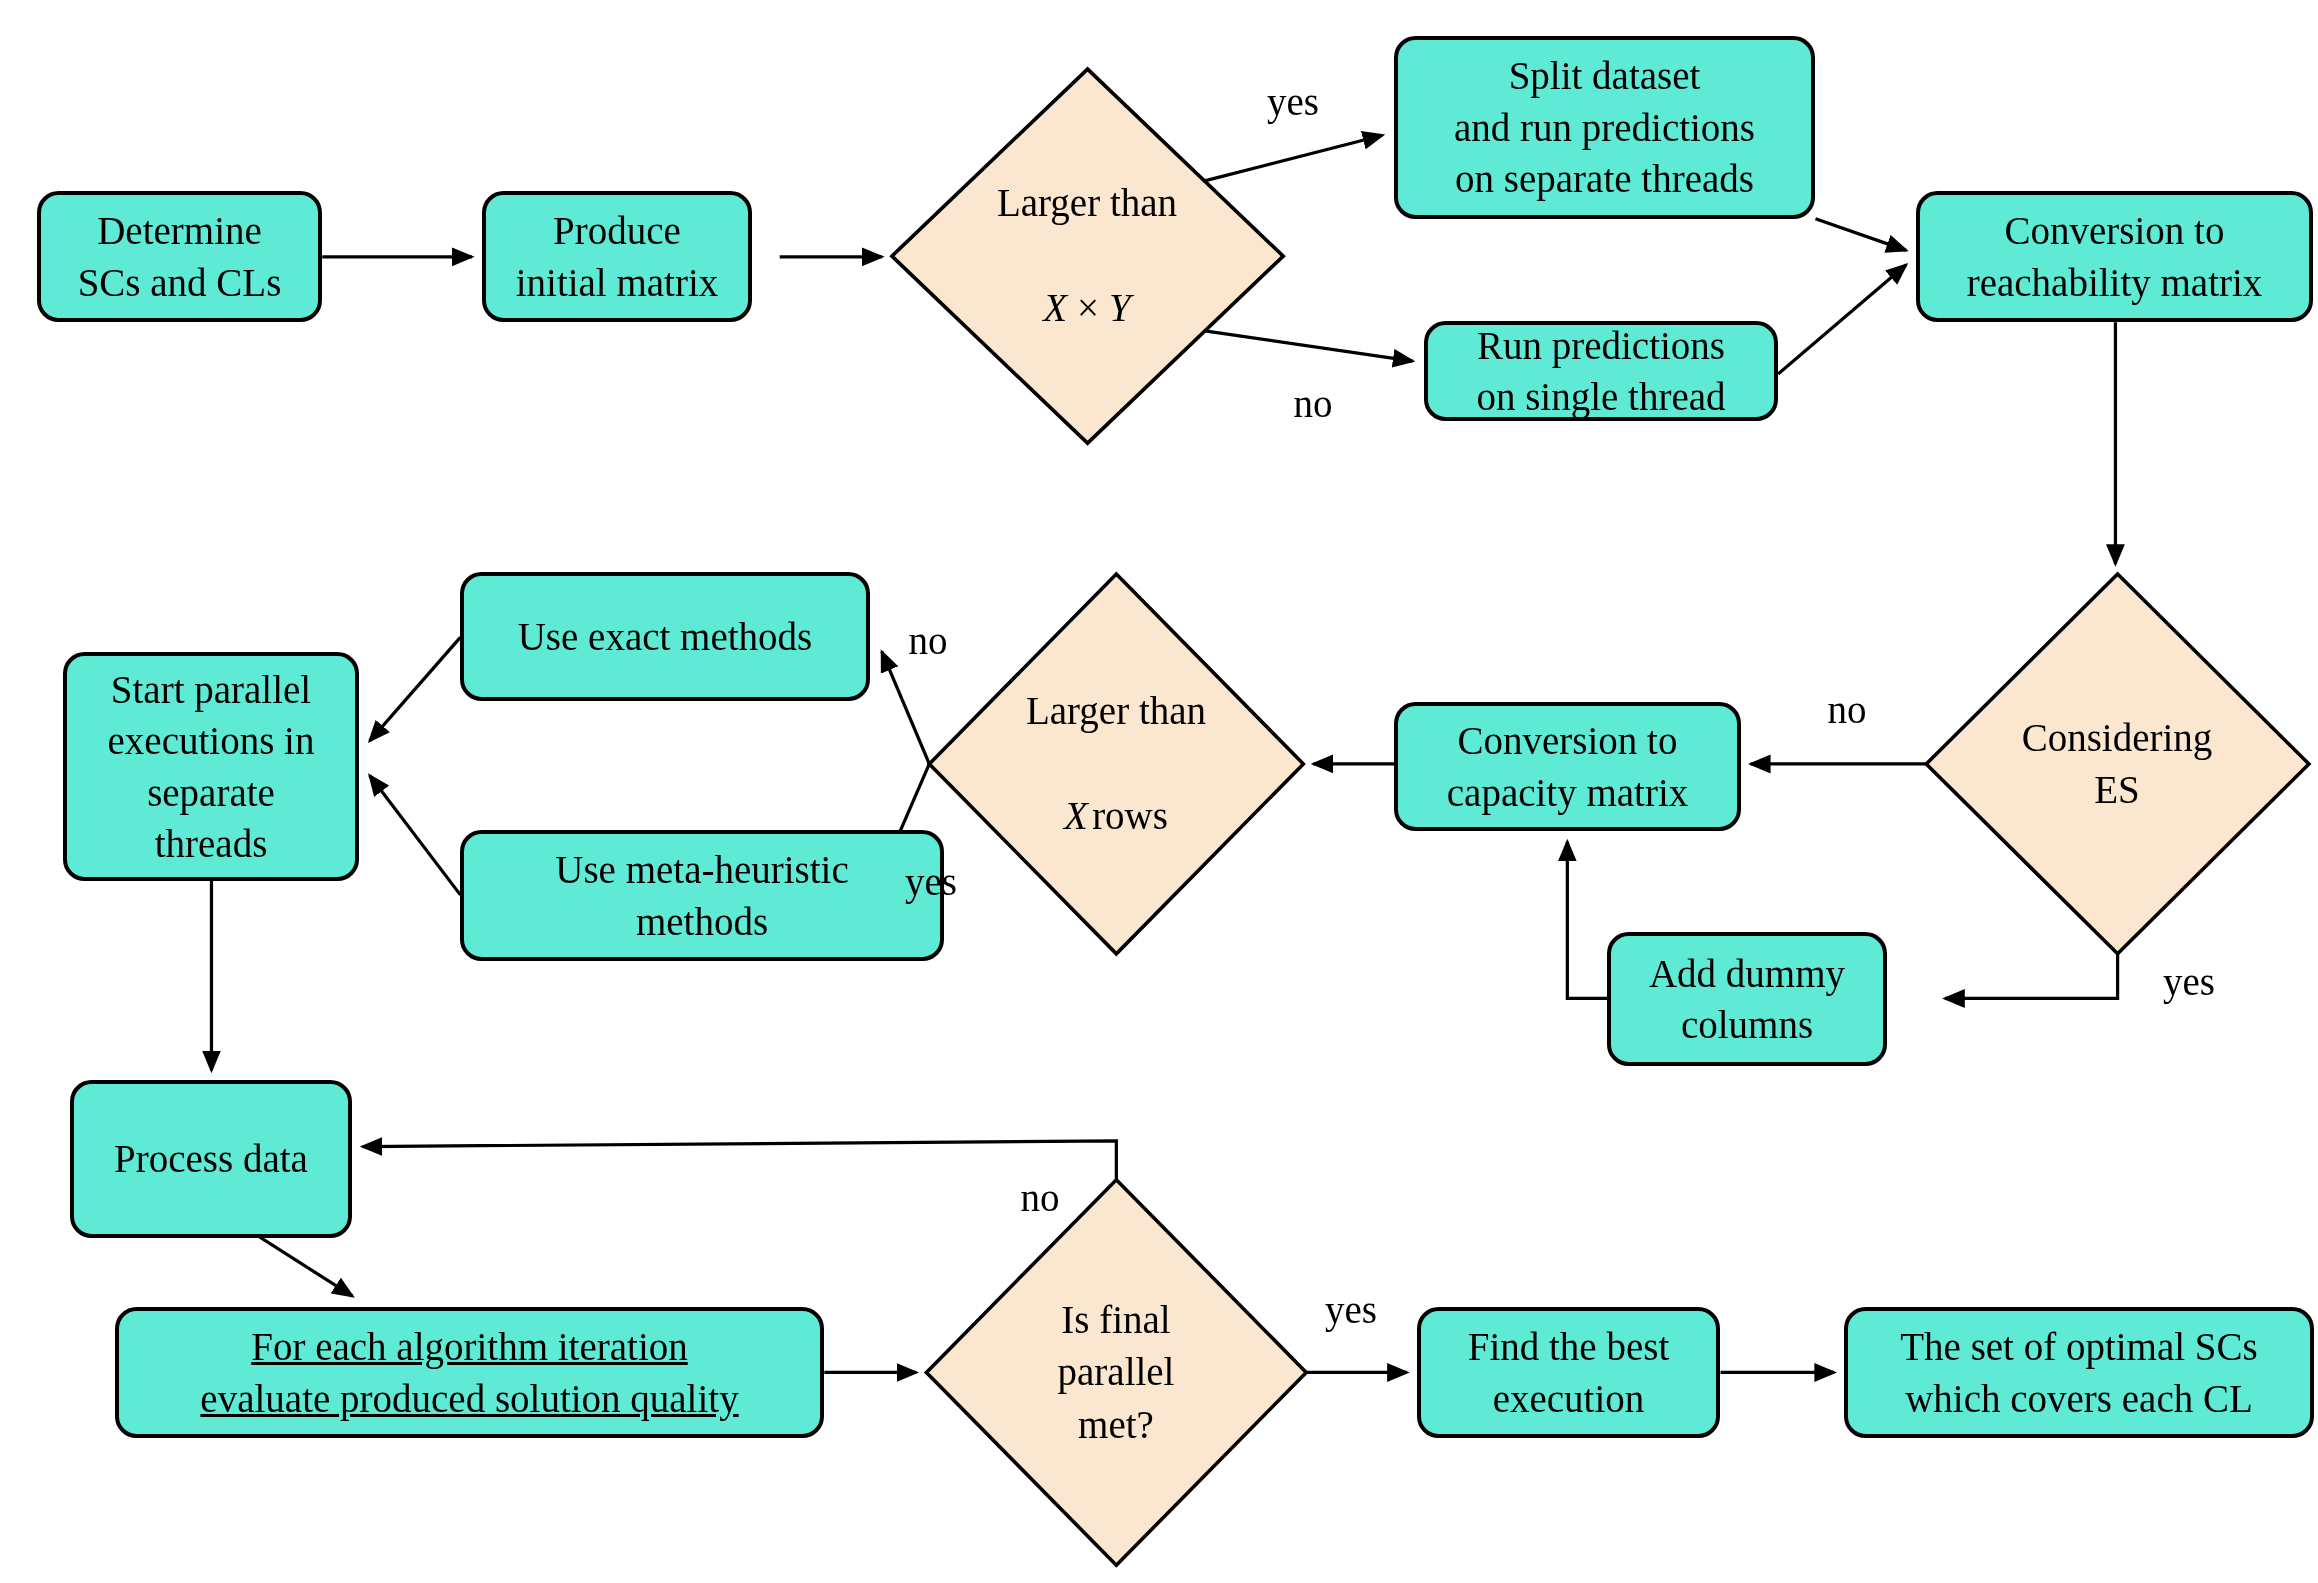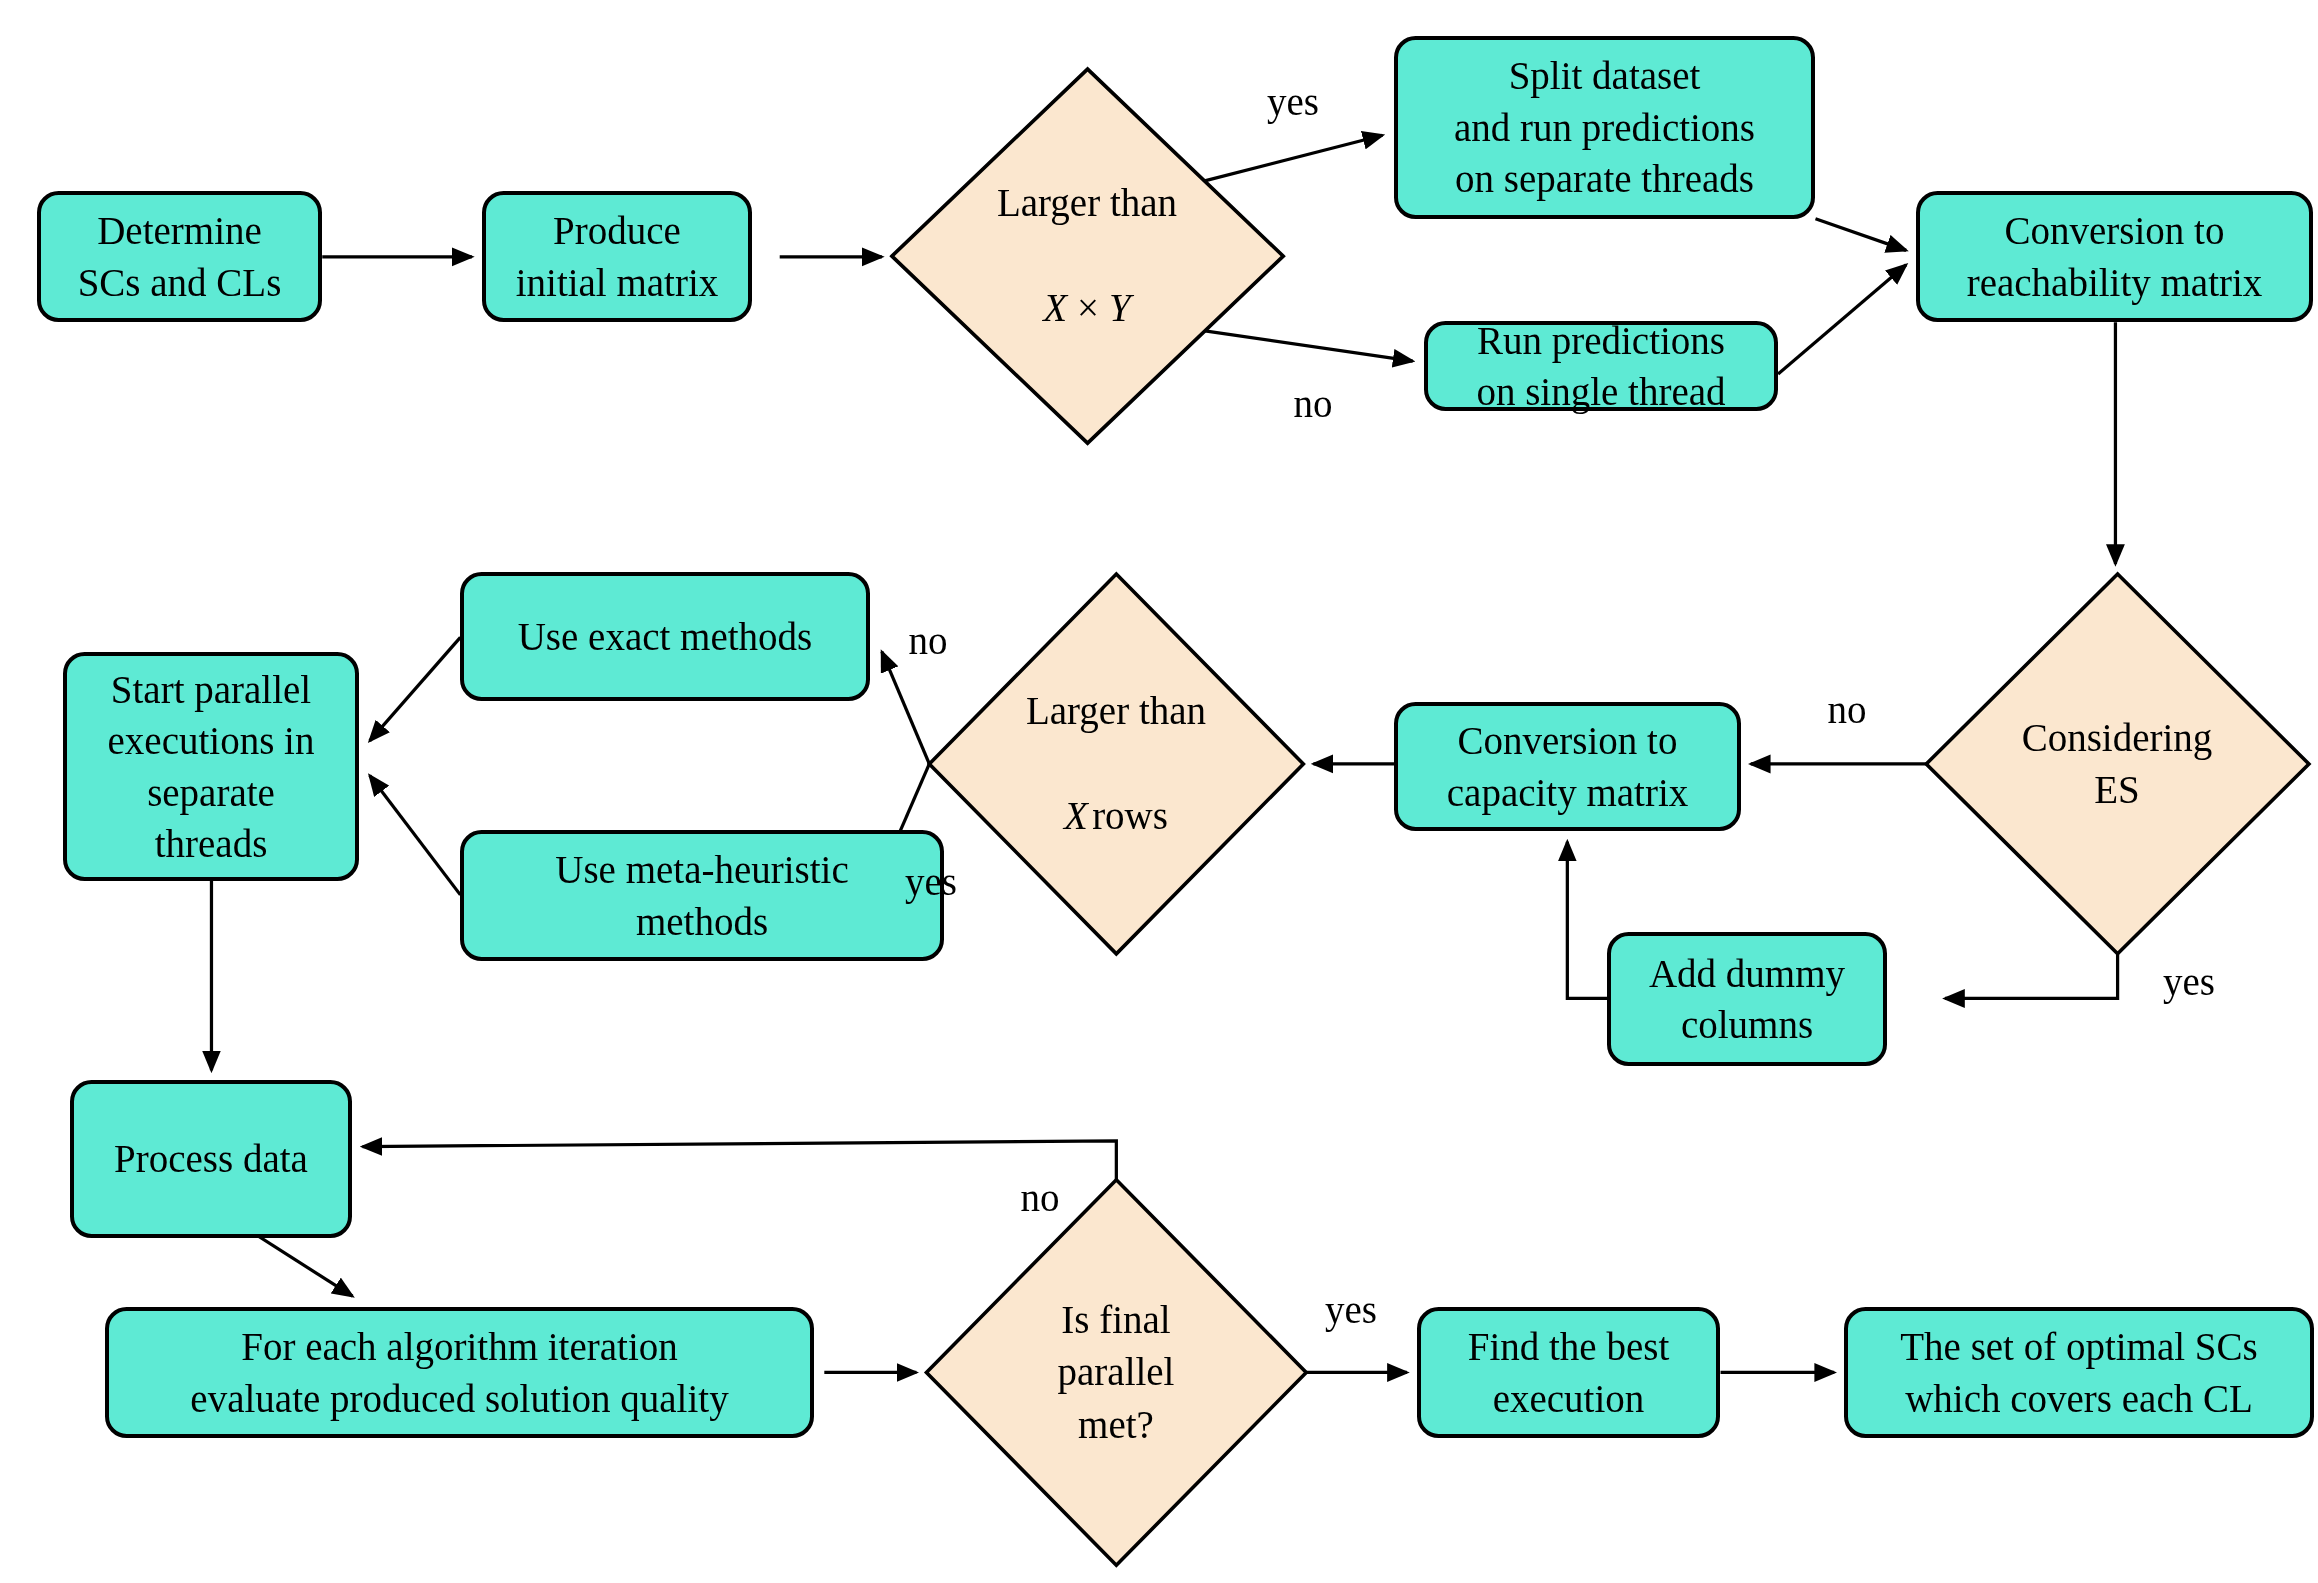--- a/index.html
+++ b/index.html
@@ -95,21 +95,21 @@
   </div>
   <div class="node" style="left:482px;top:191px;width:270px;height:131px;">
     <div class="node-label">Produce
 initial matrix</div>
   </div>
   <div class="node" style="left:1394px;top:36px;width:421px;height:183px;">
     <div class="node-label">Split dataset
 and run predictions
 on separate threads</div>
   </div>
-  <div class="node" style="left:1424px;top:321px;width:354px;height:90px;">
+  <div class="node" style="left:1424px;top:321px;width:354px;height:100px;">
     <div class="node-label">Run predictions
 on single thread</div>
   </div>
   <div class="node" style="left:1916px;top:191px;width:397px;height:131px;">
     <div class="node-label">Conversion to
 reachability matrix</div>
   </div>
   <div class="node" style="left:1394px;top:702px;width:347px;height:129px;">
     <div class="node-label">Conversion to
 capacity matrix</div>
@@ -127,21 +127,21 @@
 separate
 threads</div>
   </div>
   <div class="node" style="left:1607px;top:932px;width:280px;height:134px;">
     <div class="node-label">Add dummy
 columns</div>
   </div>
   <div class="node" style="left:70px;top:1080px;width:282px;height:158px;">
     <div class="node-label">Process data</div>
   </div>
-  <div class="node" style="left:105px;top:1307px;width:709px;height:131px;">
+  <div class="node" style="left:115px;top:1307px;width:709px;height:131px;text-decoration:underline;">
     <div class="node-label">For each algorithm iteration
 evaluate produced solution quality</div>
   </div>
   <div class="node" style="left:1417px;top:1307px;width:303px;height:131px;">
     <div class="node-label">Find the best
 execution</div>
   </div>
   <div class="node" style="left:1844px;top:1307px;width:470px;height:131px;">
     <div class="node-label">The set of optimal SCs
 which covers each CL</div>

